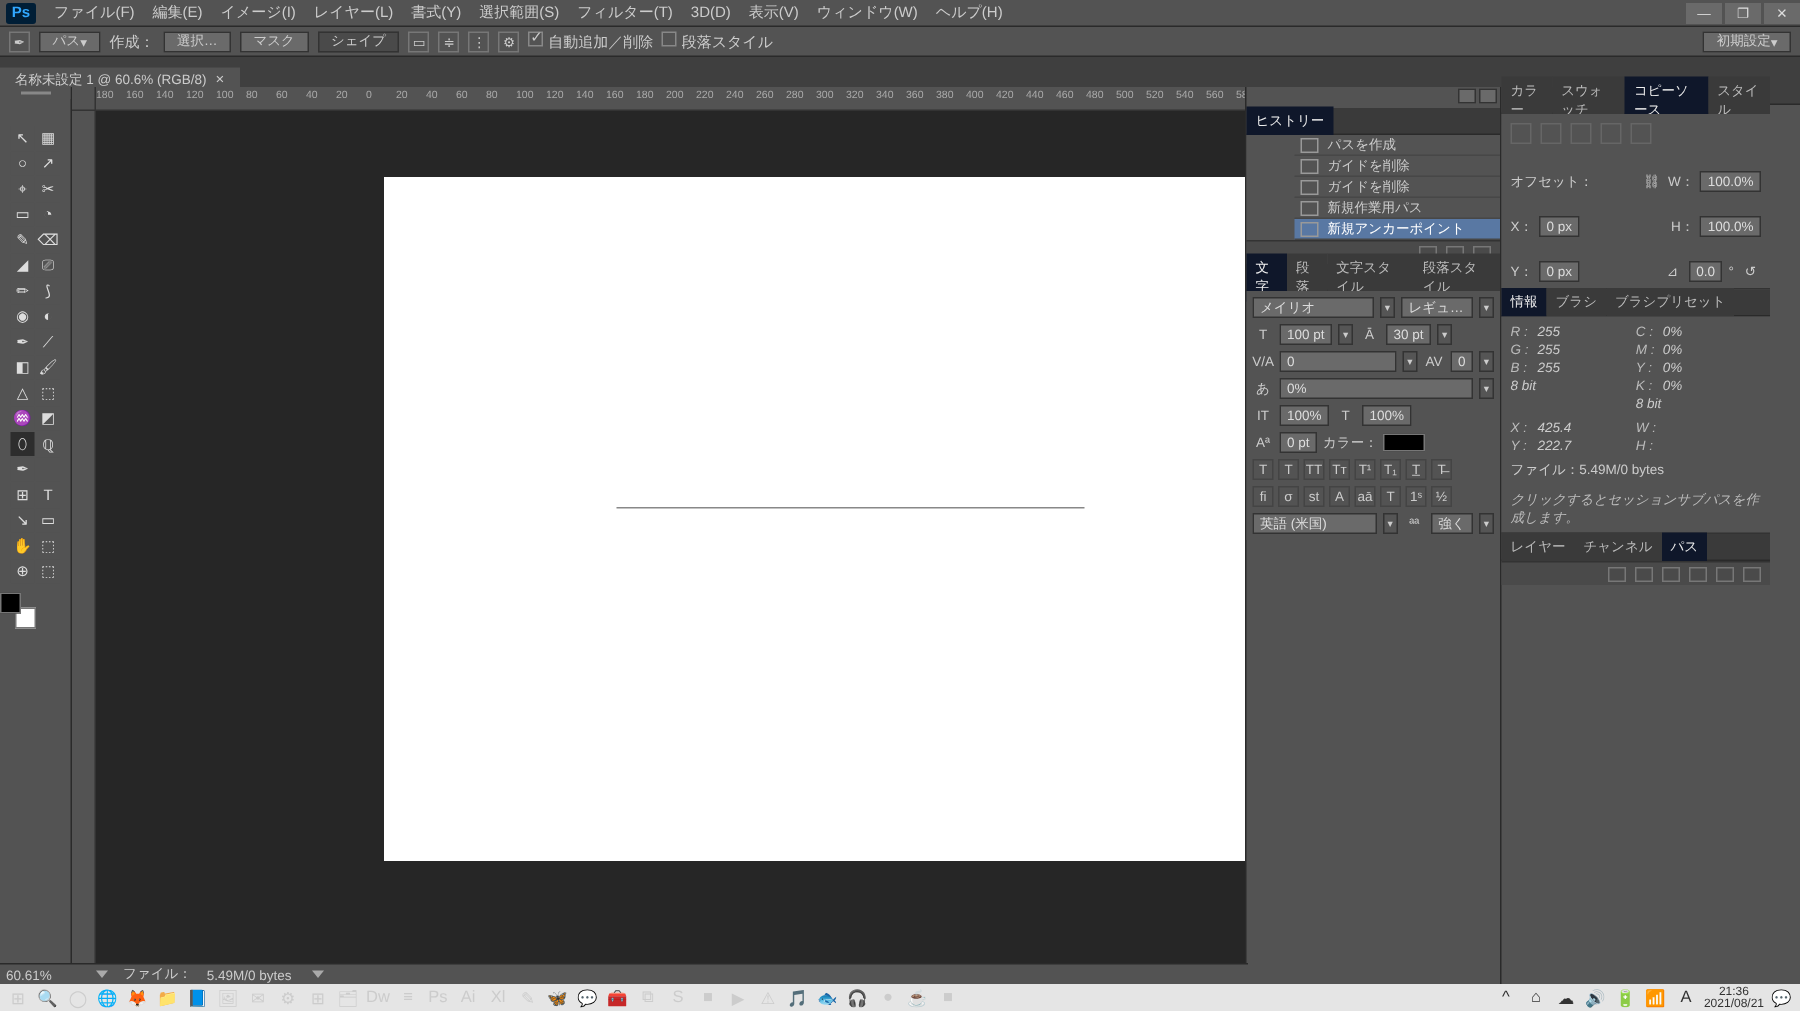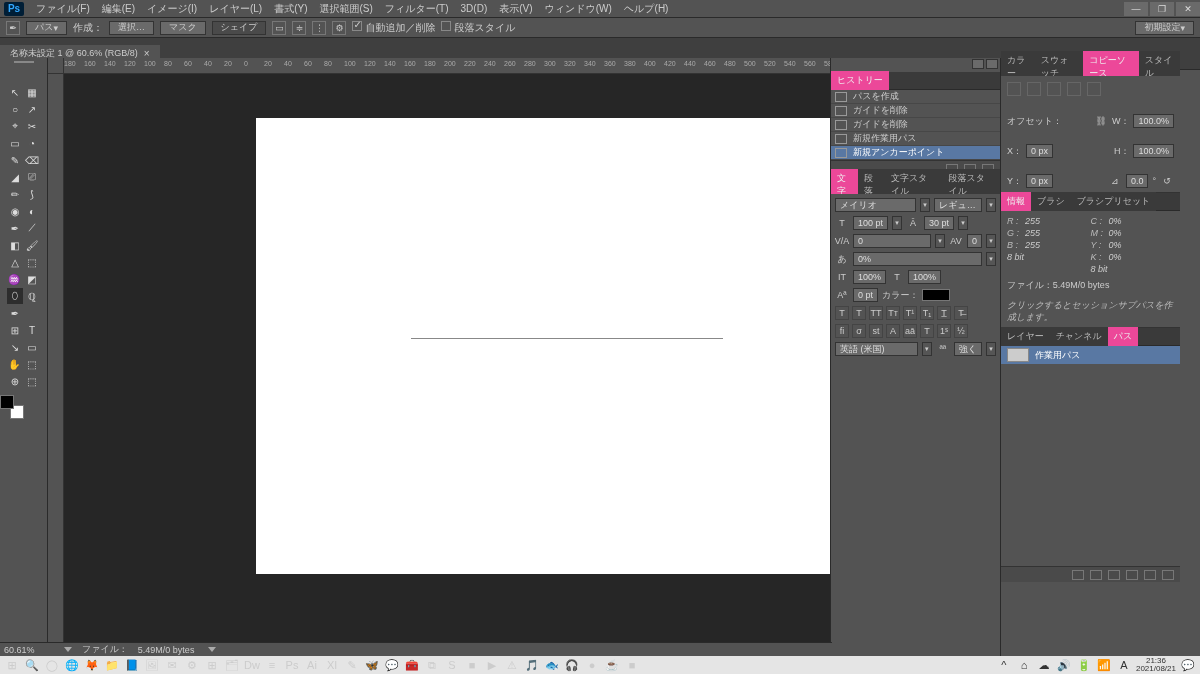--- a/index.html
+++ b/index.html
@@ -48,25 +48,25 @@
 .canvas { position:absolute; left:208px; top:60px; width:606px; height:456px; background:#fff; }
 .canvas .line { position:absolute; left:155px; top:220px; width:312px; height:1px; background:#888;}
 
 
 .panels-col { width:370px; display:flex; }
 .stack1 { width:170px; background:#535353; border-left:1px solid #2a2a2a; display:flex; flex-direction:column;}
 .stack2 { width:180px; background:#535353; border-left:1px solid #2a2a2a; display:flex; flex-direction:column;}
 
 .panel-tabs { height:18px; background:#3a3a3a; display:flex; align-items:center; border-bottom:1px solid #2a2a2a;}
 .ptab { padding:3px 6px; font-size:9px; background:#3a3a3a; color:#bbb;}
-.ptab.act { background:#ec4899; color:#eee; }
+.ptab.act { background:#0f172a; color:#eee; }
 .panel-body { background:#535353; font-size:9px; }
 
 
-.hist-list { max-height:72px; overflow:hidden; }
+.hist-list { max-height:72px; overflow:hidden;padding-left:32px; }
 .hist-row { display:flex; align-items:center; height:14px; padding-left:4px; gap:6px; border-bottom:1px solid #474747;}
 .hist-row.sel { background:#5978a3; color:#fff;}
 .hist-ico { width:12px;height:10px;border:1px solid #999;}
 
 
 .char-body { padding:4px; display:flex; flex-direction:column; gap:4px;}
 .field-row { display:flex; align-items:center; gap:4px; }
 .inp { height:14px; background:#6a6a6a; border:1px solid #333; color:#ddd; font-size:9px; padding:0 4px; display:flex; align-items:center;}
 .inp.sel { min-width:48px; }
 .drop { width:10px;height:14px;background:#555;border:1px solid #333;display:flex;align-items:center;justify-content:center;font-size:7px;}
@@ -463,35 +463,39 @@
             <div>8 bit</div>
           </div>
           <div class="info-col">
             <div><span class="info-lbl">C :</span><span>0%</span></div>
             <div><span class="info-lbl">M :</span><span>0%</span></div>
             <div><span class="info-lbl">Y :</span><span>0%</span></div>
             <div><span class="info-lbl">K :</span><span>0%</span></div>
             <div>8 bit</div>
           </div>
         </div>
+        <div class="info-row" style="margin-top:4px">
+          <div class="info-col">
+            <div><span class="info-lbl">X :</span><span>425.4</span></div>
+            <div><span class="info-lbl">Y :</span><span>222.7</span></div>
+          </div>
+          <div class="info-col">
+            <div><span class="info-lbl">W :</span><span></span></div>
+            <div><span class="info-lbl">H :</span><span></span></div>
+          </div>
+        </div>
         <div style="margin-top:4px"><span>ファイル：</span><span>5.49M/0 bytes</span></div>
         <div class="info-hint">クリックするとセッションサブパスを作成します。</div>
       </div>
       <div class="sep"></div>
 
       <div class="panel-tabs">
         <div class="ptab">レイヤー</div>
         <div class="ptab">チャンネル</div>
         <div class="ptab act">パス</div>
-      </div>
-      <div class="panel-body paths-body">
-        <div class="path-row">
-          <div class="path-thumb"></div>
-          <span>作業用パス</span>
-        </div>
       </div>
       <div class="panel-foot">
         <div class="foot-ico"></div>
         <div class="foot-ico"></div>
         <div class="foot-ico"></div>
         <div class="foot-ico"></div>
         <div class="foot-ico"></div>
         <div class="foot-ico"></div>
       </div>
     </div>

